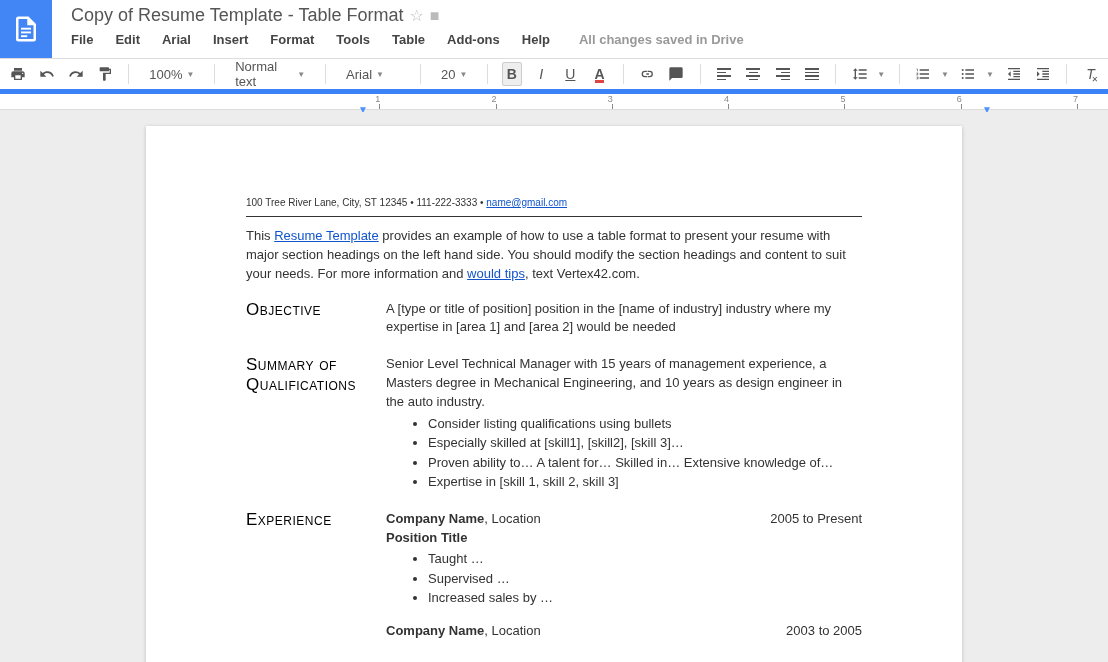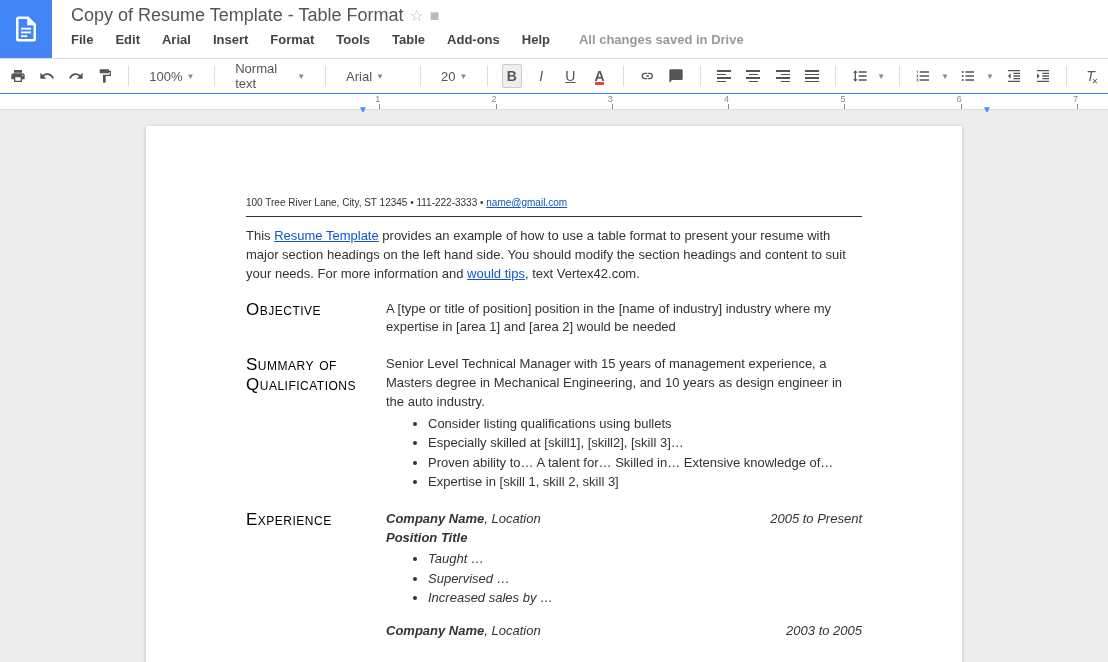--- a/index.html
+++ b/index.html
@@ -7,21 +7,21 @@
 .header { background:#fff; height:58px; display:flex; }
 .logo { width:52px; height:58px; background:#4285f4; display:flex; align-items:center; justify-content:center; }
 .logo svg { width:30px; height:30px; }
 .title-area { flex:1; padding:5px 8px 0 19px; }
 .title-row { display:flex; align-items:center; gap:6px; }
 .doc-title { font-size:18px; color:#555; }
 .star-icon,.folder-icon { color:#bbb; font-size:16px; }
 .menus { display:flex; gap:22px; margin-top:6px; font-size:13px; color:#444; align-items:flex-start;font-weight:bold; }
 .menu-item { cursor:pointer; }
 .save-status { color:#999; margin-left:7px; }
-.toolbar { background:#fff; height:36px; border-top:1px solid #ddd; border-bottom:1px solid #3b82f6; box-shadow:0 2px 2px rgba(0,0,0,0.1); display:flex; align-items:center; padding:0 8px; gap:10px; }
+.toolbar { background:#fff; height:36px; border-top:1px solid #ddd; border-bottom:5px solid #3b82f6; box-shadow:0 2px 2px rgba(0,0,0,0.1); display:flex; align-items:center; padding:0 8px; gap:10px; }
 .tb-btn { width:24px; height:24px; display:flex; align-items:center; justify-content:center; color:#555; cursor:pointer; border-radius:2px; font-size:14px; }
 .tb-sep { width:1px; height:20px; background:#ddd; margin:0 4px; }
 .tb-select { height:24px; display:flex; align-items:center; padding:0 6px; color:#555; font-size:13px; cursor:pointer; border-radius:2px; gap:4px; }
 .caret { font-size:8px; color:#888; }
 .bold { font-weight:bold; }
 .italic { font-style:italic; }
 .underline { text-decoration:underline; }
 .text-color { position:relative; font-weight:bold; }
 .text-color::after { content:''; position:absolute; bottom:3px; left:5px; right:5px; height:3px; background:#d44; }
 .ruler { height:16px; background:#fff; border-bottom:1px solid #ddd; position:relative; font-size:9px; color:#888; }
@@ -39,21 +39,21 @@
 .hr-line { height:1px; background:#333; margin:8px 0 10px 0; }
 .link { color:#1155cc; text-decoration:underline; }
 .intro { font-size:13px; color:#333; line-height:1.45; margin-bottom:16px; }
 .resume-table { display:table; width:100%; }
 .resume-row { display:table-row; }
 .resume-label { display:table-cell; width:140px; vertical-align:top; padding-bottom:18px; }
 .resume-label span { font-size:17px; font-weight:normal; font-variant:small-caps; letter-spacing:0.5px; }
 .resume-content { display:table-cell; font-size:13px; line-height:1.45; color:#333; padding-bottom:18px; }
 .bullet-list { list-style:disc; padding-left:42px; margin-top:2px; }
 .bullet-list li { font-size:13px; line-height:1.5; }
-.exp-block { margin-bottom:14px;font-style:italic; }
+.exp-block { margin-bottom:14px; }
 .exp-header { display:flex; justify-content:space-between; }
 .exp-left { }
 .company-name { font-weight:bold; }
 .position-title { font-weight:bold; display:block; }
 .exp-dates { font-size:13px; white-space:nowrap; }
 .mini-lines { display:flex; flex-direction:column; gap:2px; justify-content:center; }
 .mini-lines span { display:block; height:1.5px; background:#555; }
 </style>
 </head>
 <body>

